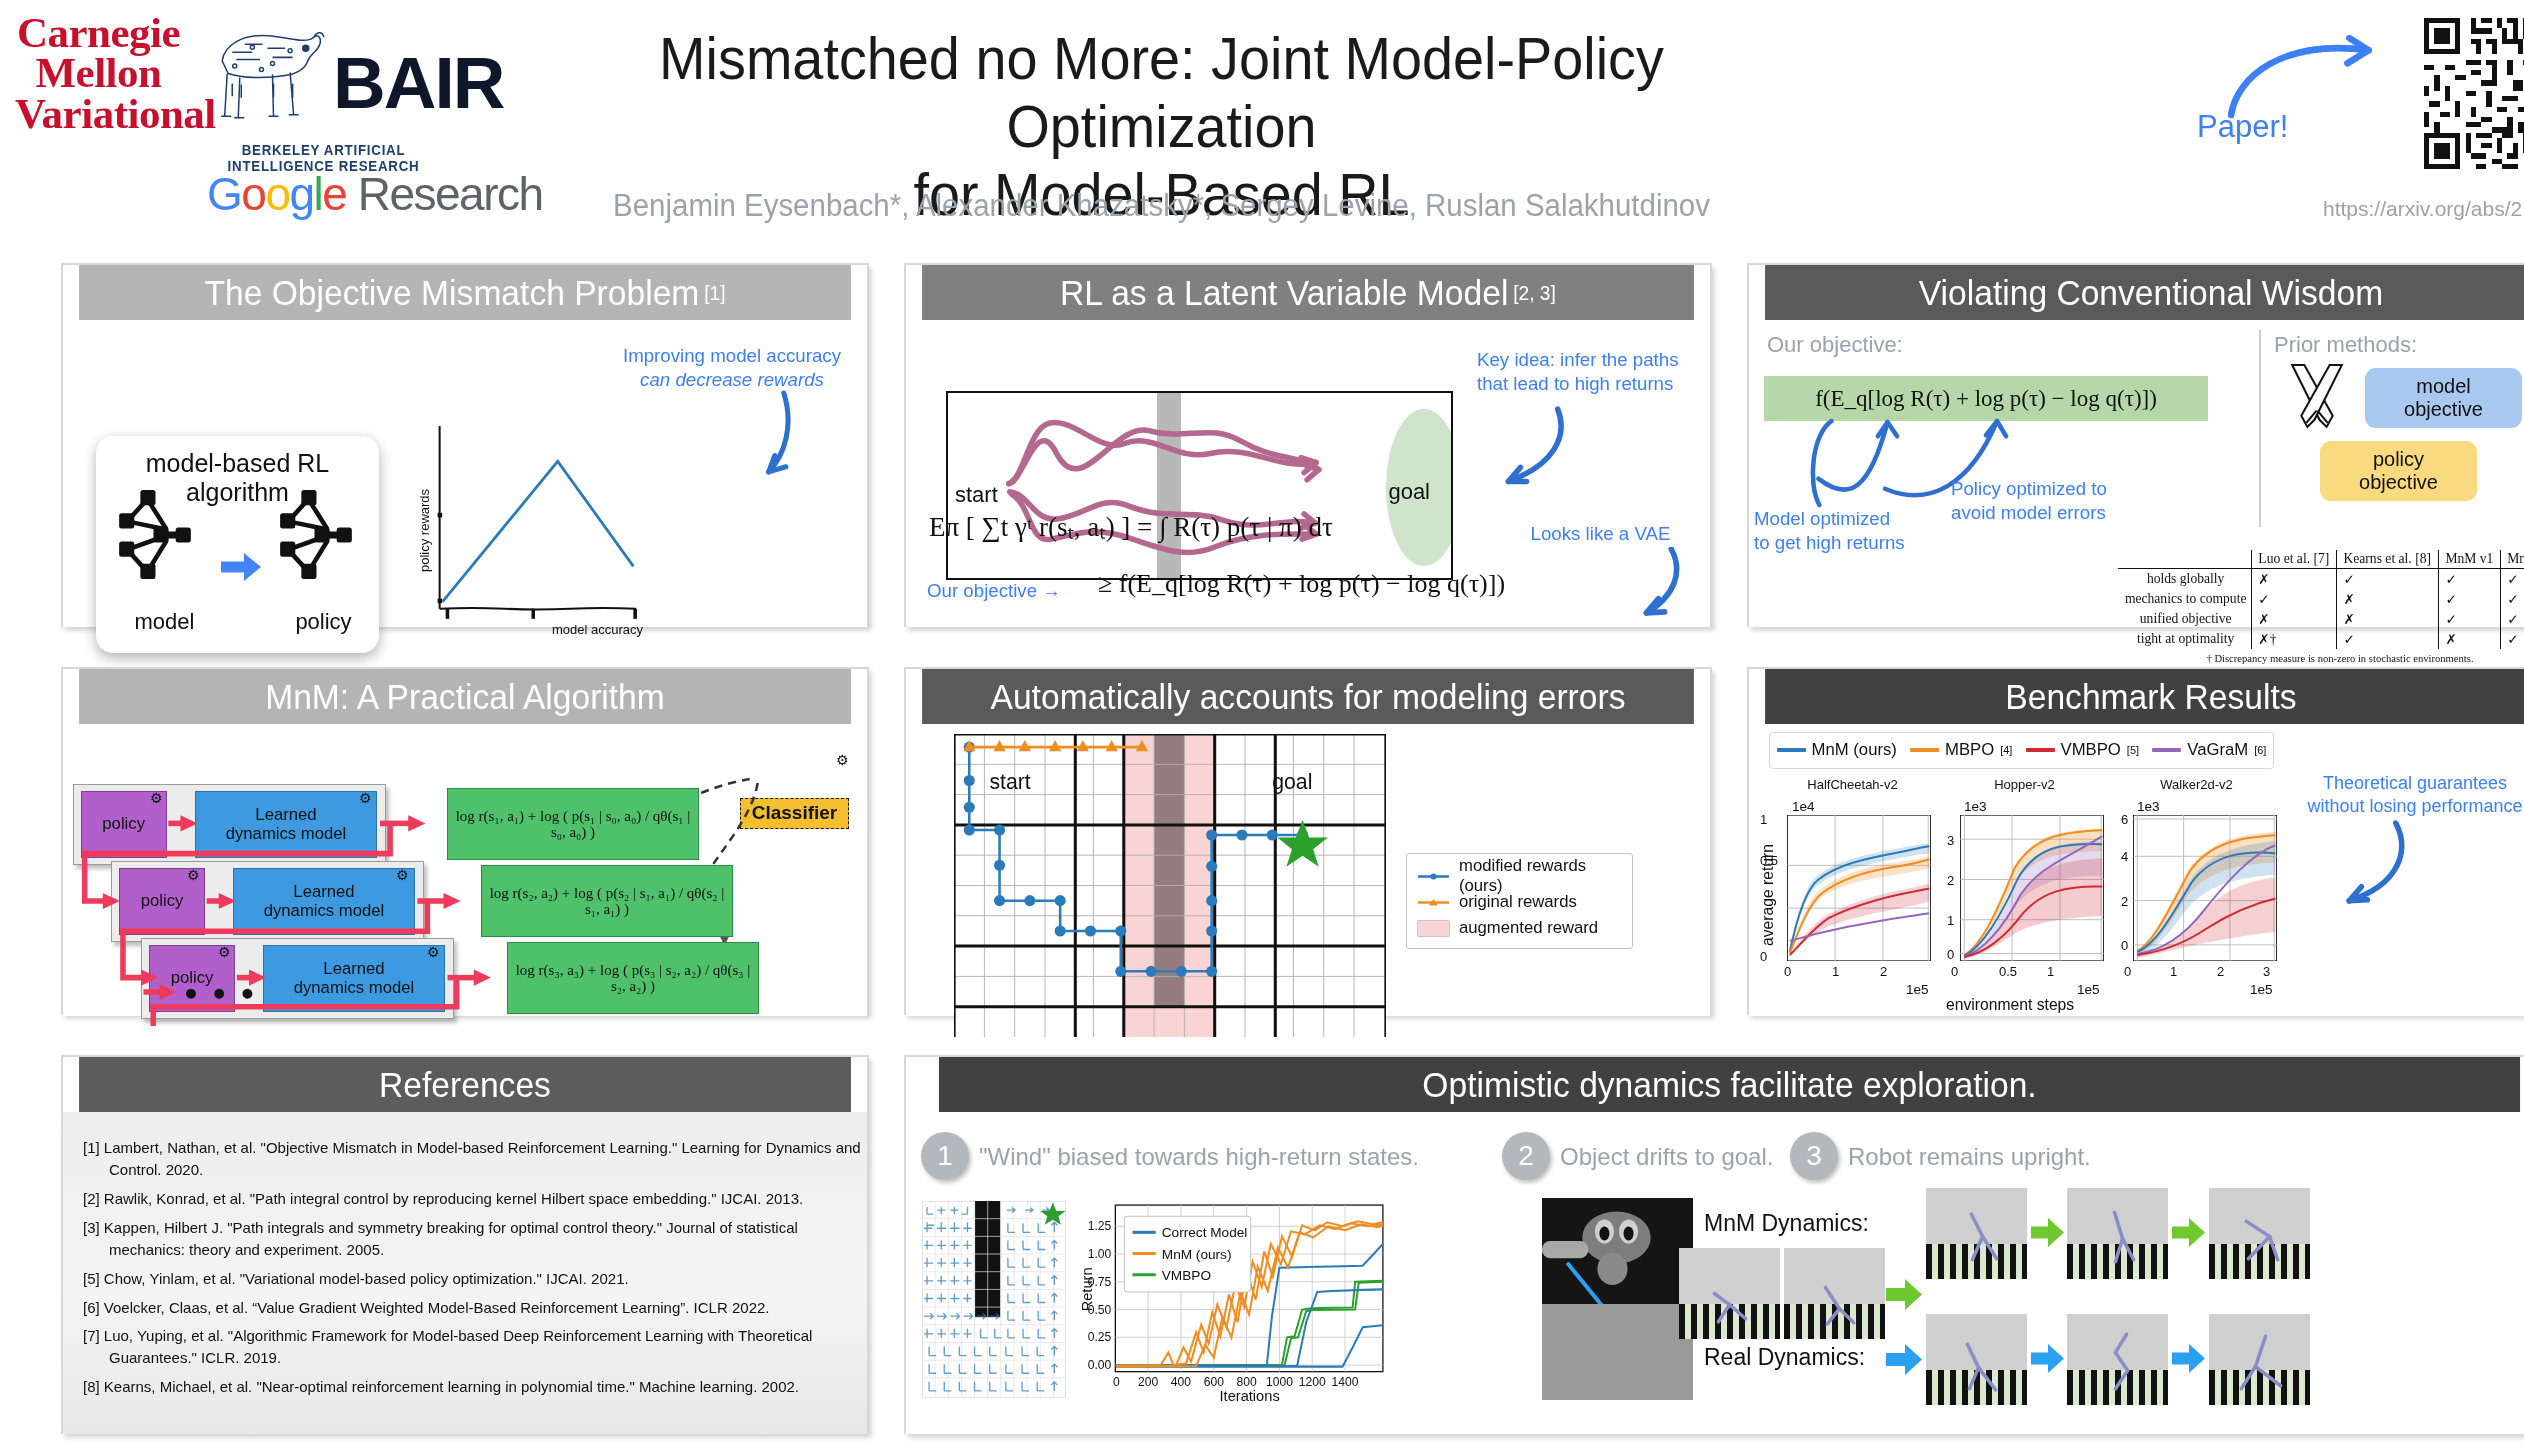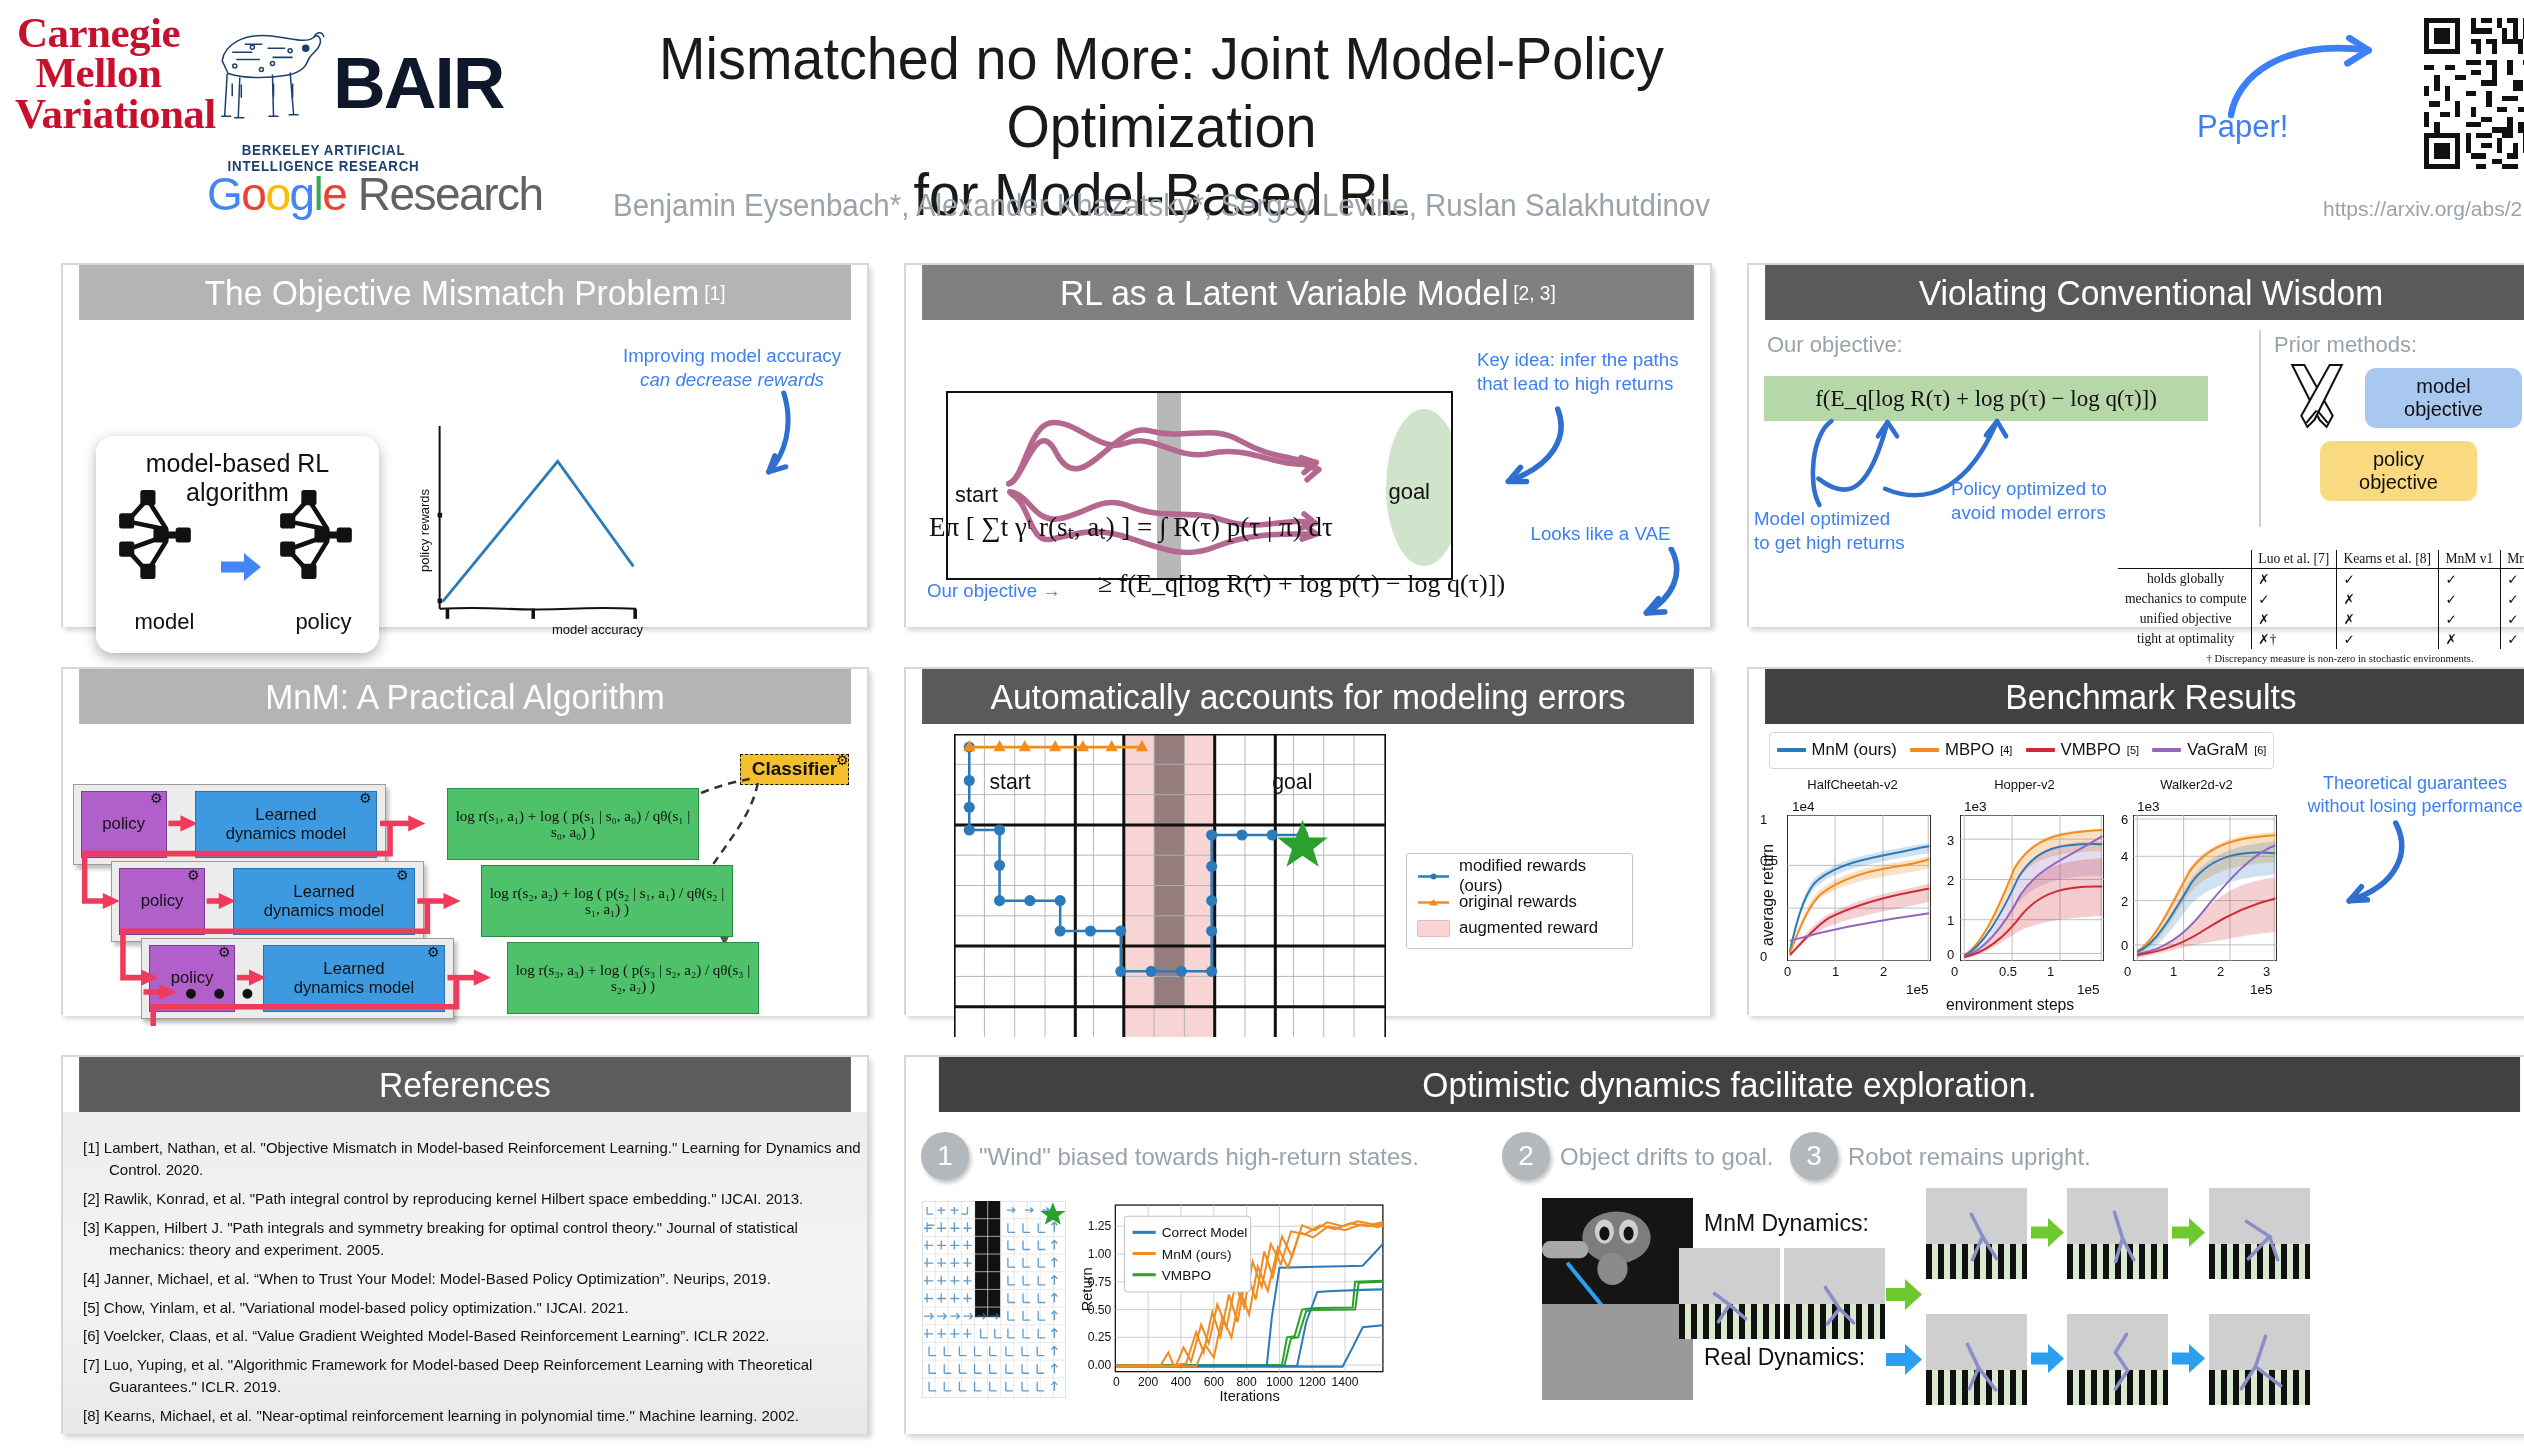--- a/index.html
+++ b/index.html
@@ -105,21 +105,21 @@
   .cmp-table td.rowhdr { border-left: none; text-align: center; white-space: nowrap; padding-right: 4px; }
   .cmp-note { margin-top: 4px; font-size: 10.6px; text-align: center; }
 
   
   .blk { position: absolute; font-size: 16.7px; color:#111; text-align:center;
          display:flex; align-items:center; justify-content:center; line-height:1.1; }
   .blk-outer { background: #ececec; border: 1px solid #9b9b9b; box-shadow: 3px 3.5px 4px rgba(0,0,0,.25); }
   .blk-policy { background: #b05fcb; border: 1px solid #7a3f8f; }
   .blk-dyn { background: #3d9ae0; border: 1px solid #2b72a8; }
   .blk-green { background: #4ec16a; border: 1px solid #2d8a45; font-family:Liberation Serif, serif; }
-  .blk-classifier { background: #f3bf2e; border: 1.5px dashed #111; font-weight:700; font-size:19px; }
+  .blk-classifier { background: #f3bf2e; border: 1.5px dashed #111; font-weight:700; font-size:19px;margin-top:44px; }
   .gearmark { position:absolute; font-size: 14px; color: #111; }
 
   
   .gridbox { position: absolute; left: 48px; top: 10px; width: 432px; height: 303px; }
   .legend-box { position: absolute; left: 500px; top: 129px; width: 227px; height: 96px;
                 border: 1px solid #c4c4c4; border-radius: 3px; background:#fff;
                 padding: 9px 10px; font-size: 16.7px; color:#111; }
   .lg-row { display:flex; align-items:center; gap:9px; height:26px; }
   .lg-swatch { width: 33px; height: 7px; border-radius: 1.5px; flex: none; }
 
@@ -830,21 +830,20 @@
 
   <div class="panel" style="left:61px; top:1055px; width:808px; height:379px;">
     <div class="panel-hdr hdr-ref" style="height:55px;">
       <span>References</span>
     </div>
     <div class="panel-body" style="height:322px; background:linear-gradient(180deg,#ededed 0%,#f4f4f4 55%,#e8e8e8 100%);padding-left:36px;">
       <ul class="refs">
         <li>[1] Lambert, Nathan, et al. "Objective Mismatch in Model-based Reinforcement Learning." Learning for Dynamics and Control. 2020.</li>
         <li>[2] Rawlik, Konrad, et al. "Path integral control by reproducing kernel Hilbert space embedding." IJCAI. 2013.</li>
         <li>[3] Kappen, Hilbert J. "Path integrals and symmetry breaking for optimal control theory." Journal of statistical mechanics: theory and experiment. 2005.</li>
-        <li>[4] Janner, Michael, et al. “When to Trust Your Model: Model-Based Policy Optimization”. Neurips, 2019.</li>
         <li>[5] Chow, Yinlam, et al. "Variational model-based policy optimization." IJCAI. 2021.</li>
         <li>[6] Voelcker, Claas, et al. “Value Gradient Weighted Model-Based Reinforcement Learning”. ICLR 2022.</li>
         <li>[7] Luo, Yuping, et al. "Algorithmic Framework for Model-based Deep Reinforcement Learning with Theoretical Guarantees." ICLR. 2019.</li>
         <li>[8] Kearns, Michael, et al. "Near-optimal reinforcement learning in polynomial time." Machine learning. 2002.</li>
       </ul>
     </div>
   </div>
 
   <div class="panel" style="left:904px; top:1055px; width:1651px; height:379px;">
     <div class="panel-hdr hdr-xdark" style="height:55px;">

